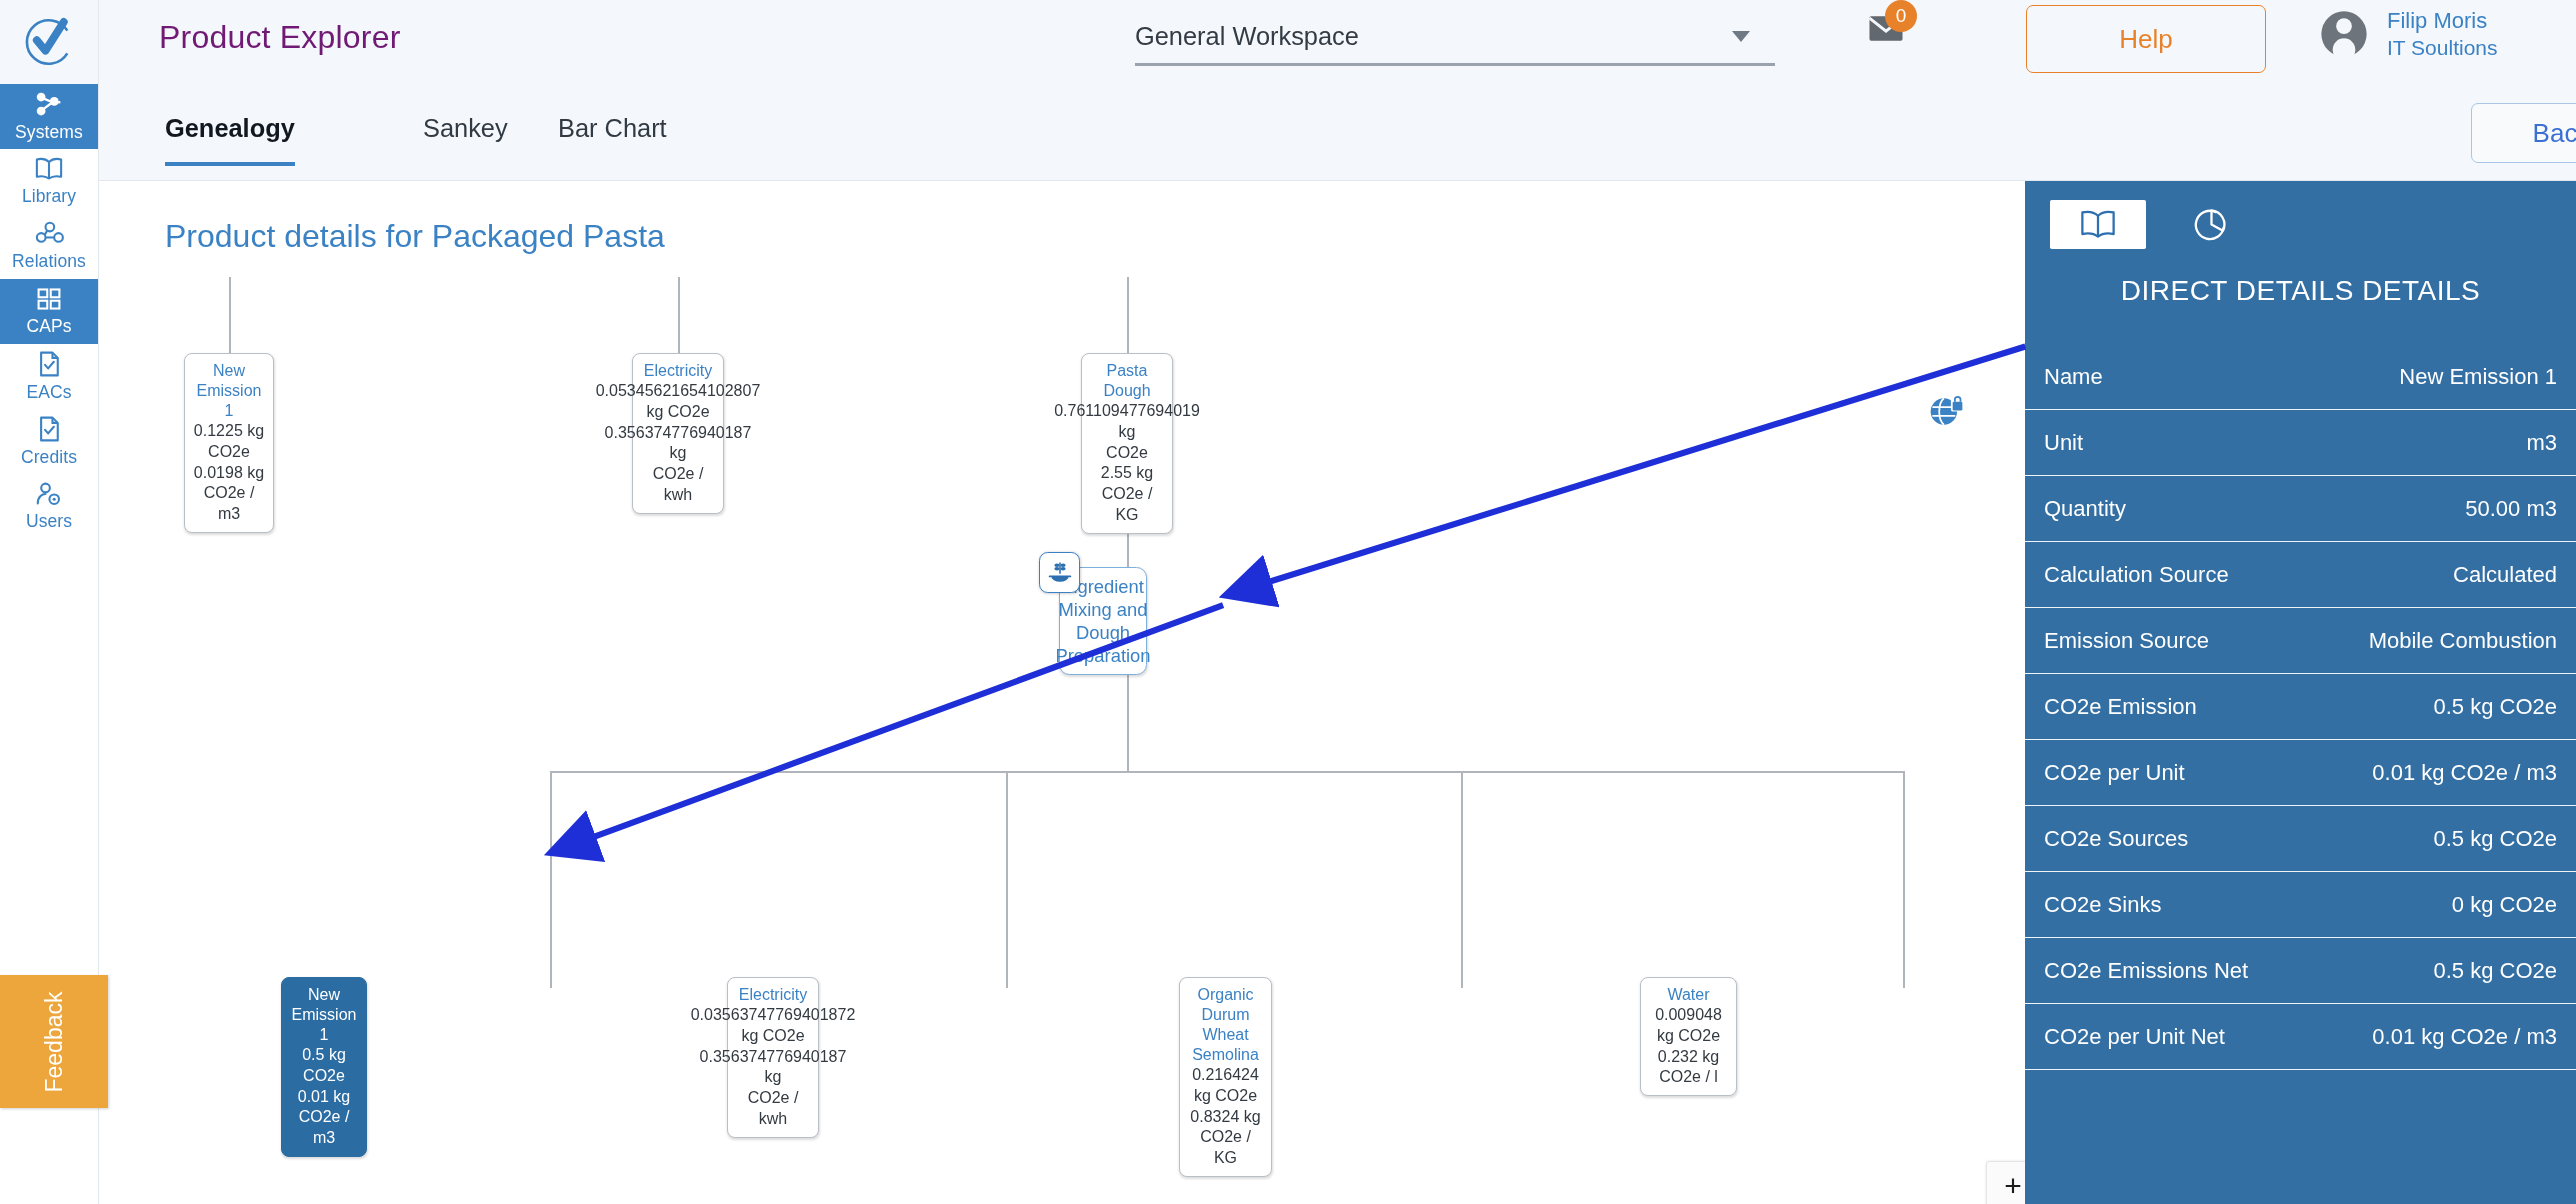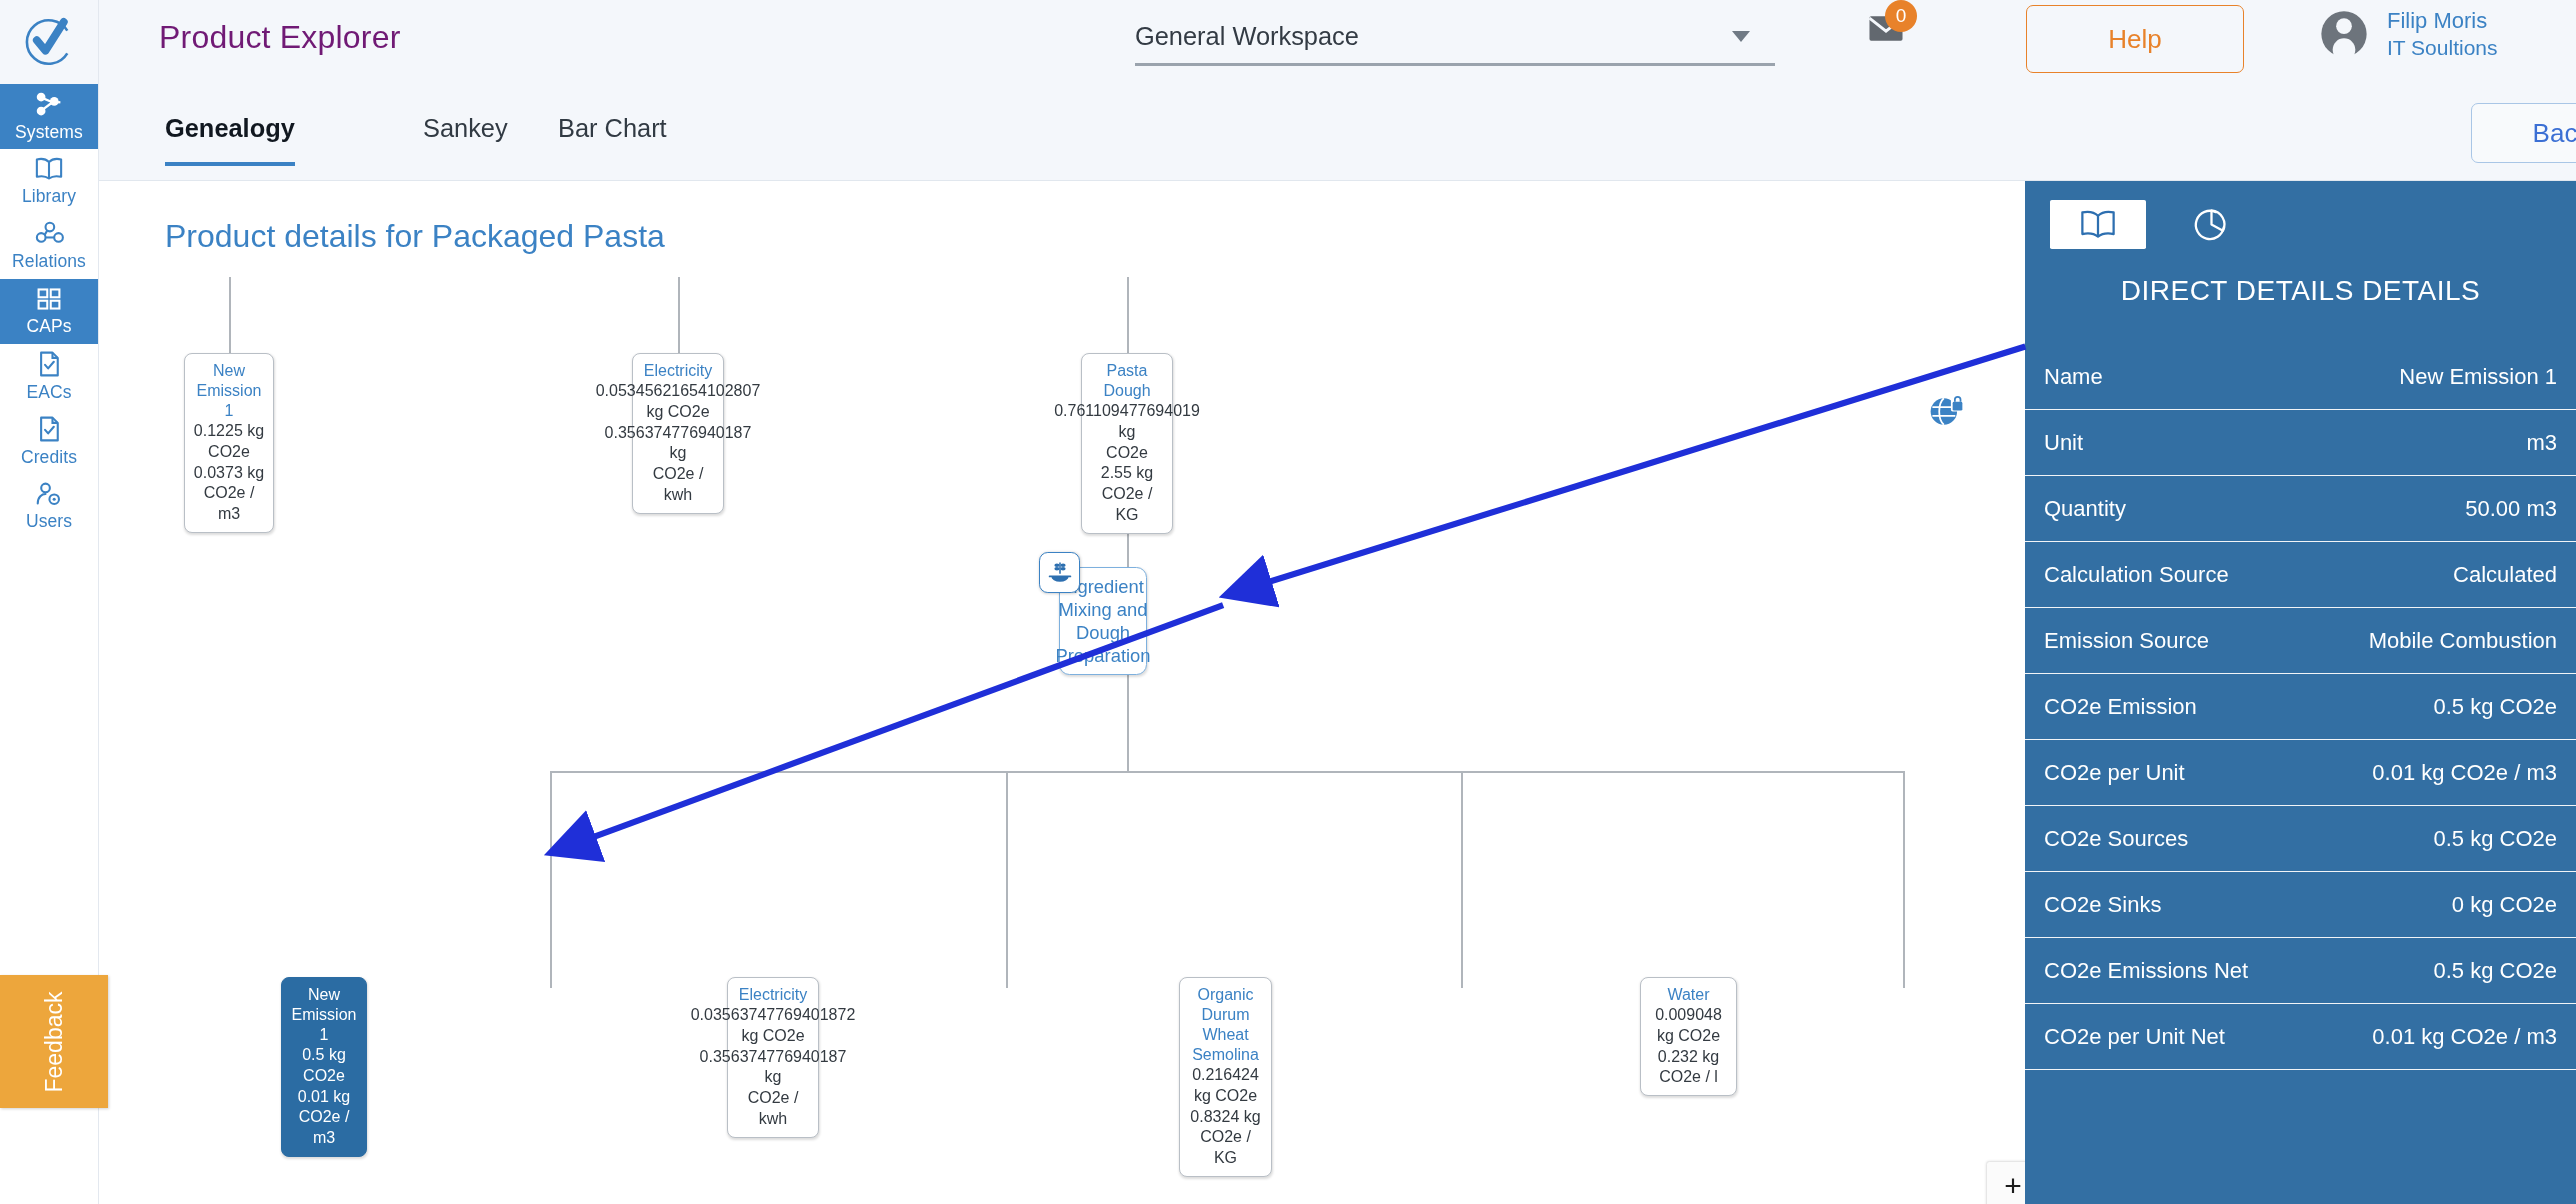--- a/index.html
+++ b/index.html
@@ -61,21 +61,21 @@
   }
   #ws-select .ws-underline { height: 2.6px; background: #9aa3ad; }
   #mail-wrap { position: absolute; left: 1767px; top: 10.5px; cursor: pointer; }
   #mail-badge {
     position: absolute; left: 19px; top: -10.5px;
     min-width: 32px; height: 32px; border-radius: 16px;
     background: #e8822a; color: #fff; font-size: 19px;
     display: flex; align-items: center; justify-content: center; padding: 0 7px;
   }
   #help-btn {
-    position: absolute; left: 1927px; top: 5.3px; width: 218px; height: 68px;
+    position: absolute; left: 1927px; top: 5.3px; width: 240px; height: 68px;
     border: 1.8px solid #e8822a; border-radius: 7px; background: #f4f7fb;
     color: #e8822a; font-size: 26px; display: flex;
     align-items: center; justify-content: center; cursor: pointer;
   }
   #user-box { position: absolute; left: 2218px; top: 7px; display: flex; align-items: center; gap: 16px; cursor: pointer; }
   #user-text { display: flex; flex-direction: column; gap: 1.8px; }
   #user-text .u-name { font-size: 22px; color: #3b82c4; }
   #user-text .u-org  { font-size: 21px; color: #3b82c4; }
 
   
@@ -319,21 +319,21 @@
         <path d="M19 6 C12 12 12 30 19 36" fill="none" stroke="#ffffff" stroke-width="2"></path>
         <rect x="27" y="4" width="15" height="17" rx="2" fill="#ffffff"></rect>
         <rect x="29" y="10" width="11" height="10" rx="1.6" fill="#3b82c4"></rect>
         <path d="M31.5 10 v-2.5 a3.2 3.2 0 0 1 6.4 0 V10" fill="none" stroke="#3b82c4" stroke-width="2"></path>
       </svg>
     </div>
 
     <div class="node" style="left:85px; top:172px; width:90px; min-height:60px;">
       <div class="n-title">New Emission 1</div>
       <div class="n-line">0.1225 kg CO2e</div>
-      <div class="n-line">0.0373 kg CO2e / m3</div>
+      <div class="n-line">0.0198 kg CO2e / m3</div>
     </div>
 
     <div class="node" style="left:533px; top:172px; width:92px; min-height:86px;">
       <div class="n-title">Electricity</div>
       <div class="n-line">0.05345621654102807</div>
       <div class="n-line">kg CO2e</div>
       <div class="n-line">0.356374776940187 kg</div>
       <div class="n-line">CO2e / kwh</div>
     </div>
 

